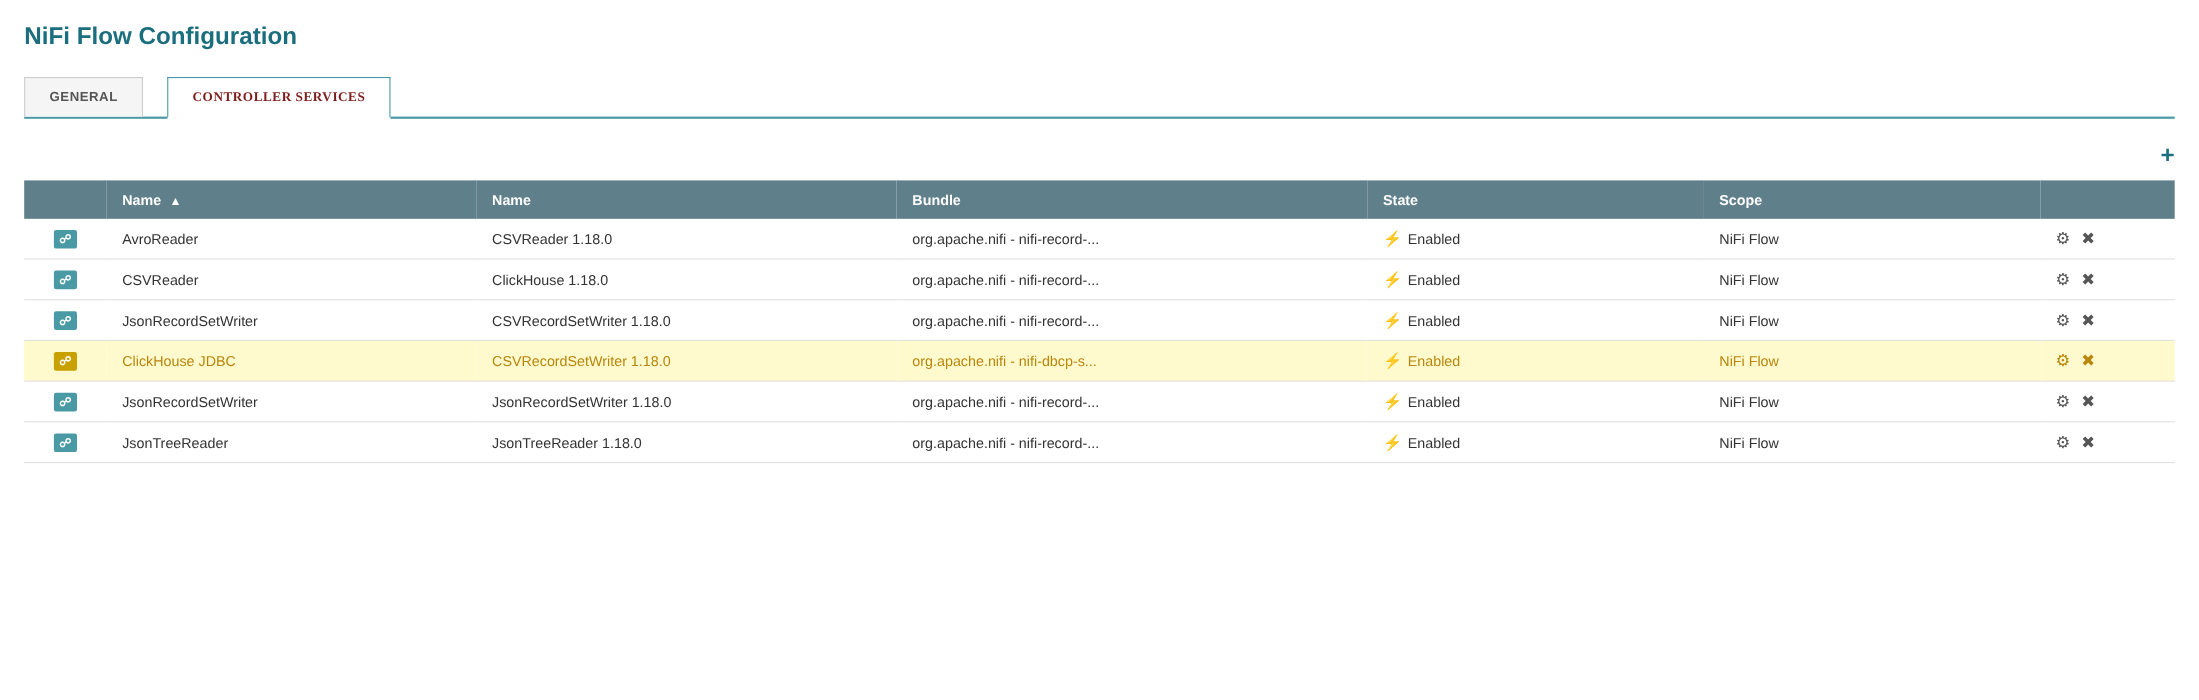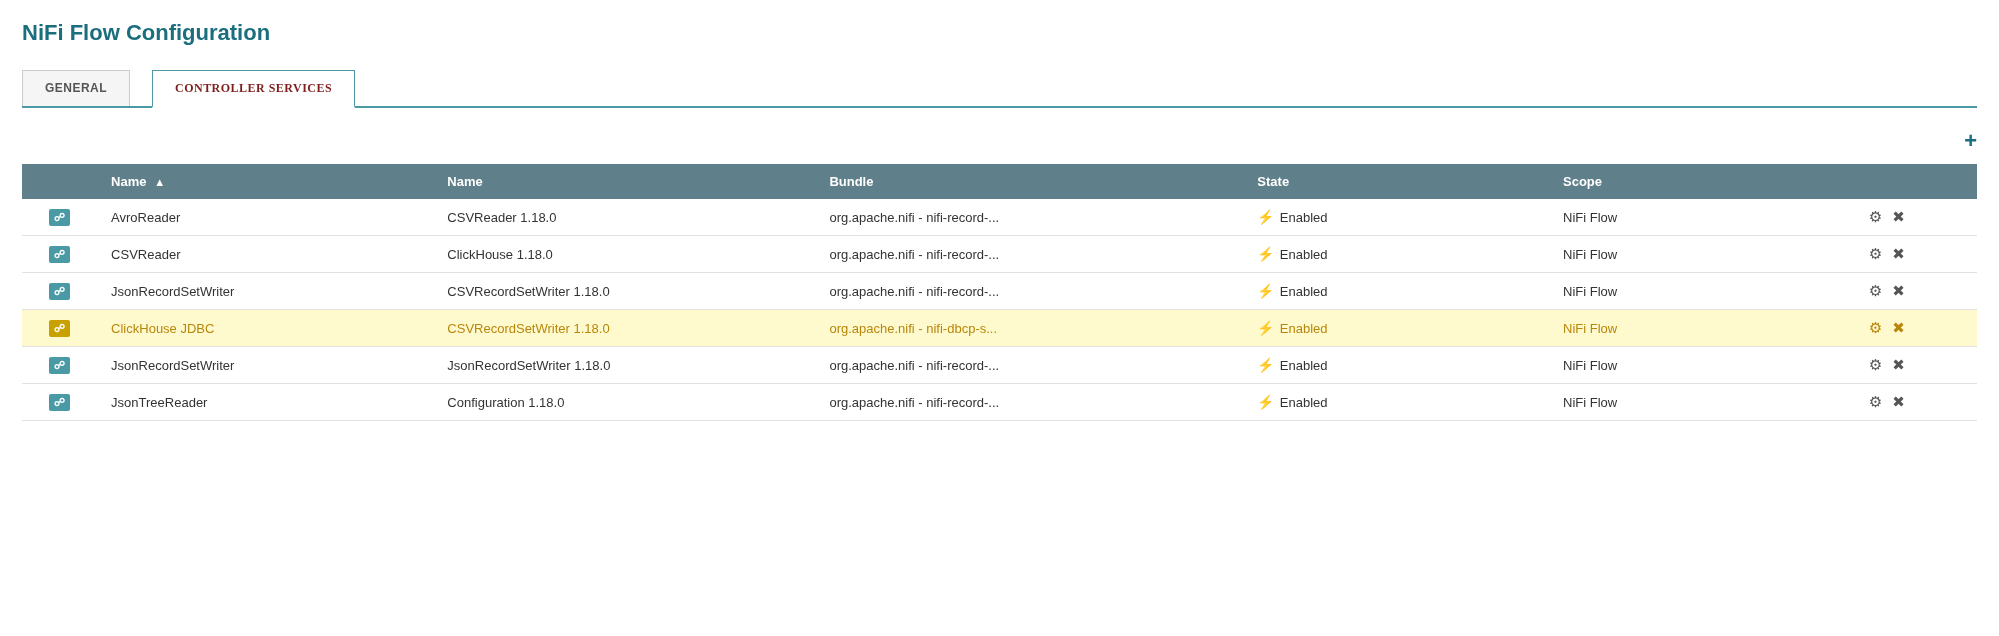--- a/index.html
+++ b/index.html
@@ -259,21 +259,21 @@
         <span class="action-icon" title="Configure">⚙</span>
         <span class="action-icon" title="Disable">✖</span>
       </div>
     </td>
   </tr>
         <tr>
     <td class="icon-cell">
       <span style="display:inline-block;background:#4a9aa5;color:#fff;font-size:11px;padding:2px 5px;border-radius:2px;font-weight:bold;">☍</span>
     </td>
     <td>JsonTreeReader</td>
-    <td>Configuration 1.18.0</td>
+    <td>JsonTreeReader 1.18.0</td>
     <td>org.apache.nifi - nifi-record-...</td>
     <td>
       <div class="state-cell">
         <span class="lightning">⚡</span>
         <span>Enabled</span>
       </div>
     </td>
     <td>NiFi Flow</td>
     <td>
       <div class="actions-cell">

